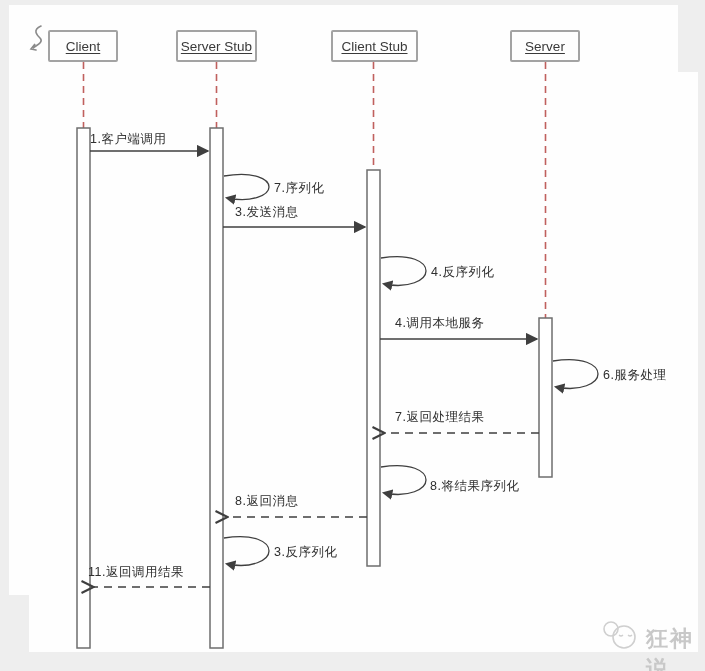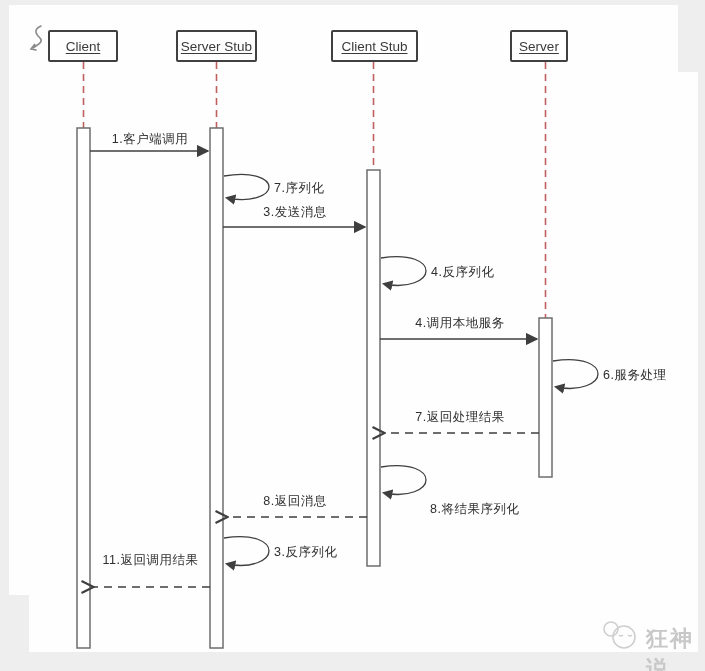--- a/index.html
+++ b/index.html
@@ -8,33 +8,33 @@
     font-family:"Liberation Sans","DejaVu Sans",sans-serif;
   }
   .frame{position:absolute;inset:0;background:#eeeeee;}
   .canvas{position:absolute;left:9px;top:5px;right:7px;bottom:19px;background:#fefefe;}
   .corner-block{position:absolute;background:#eeeeee;}
   .corner-tr{right:0;top:0;width:27px;height:72px;}
   .corner-bl{left:0;bottom:0;width:29px;height:76px;}
   svg.layer{position:absolute;left:0;top:0;}
   .pbox{
     position:absolute;top:30px;height:32px;
-    border:2px solid #404040;border-radius:2px;background:#fefefe;
+    border:2px solid #a3a3a3;border-radius:2px;background:#fefefe;
     display:flex;align-items:center;justify-content:center;
     box-sizing:border-box;z-index:3;
   }
   .pname{
     font-size:13.5px;color:#3a3a3a;text-decoration:underline;
     text-underline-offset:2px;white-space:nowrap;
   }
   .msg-label{
     position:absolute;font-size:12.5px;color:#2f2f2f;white-space:nowrap;z-index:3;
     letter-spacing:0.5px;
   }
-  .msg-label.centered{text-align:center;}
+  .msg-label.centered{}
   .watermark-text{
     position:absolute;left:646px;top:624px;font-size:22px;font-weight:bold;
     color:#c8c8c8;letter-spacing:2px;z-index:3;
   }
 </style>
 </head>
 <body>
 
 <div class="frame">
   <div class="canvas"></div>
@@ -100,29 +100,29 @@
 
 <div class="pbox" style="left:48px;width:70px">
   <span class="pname">Client</span>
 </div>
 <div class="pbox" style="left:176px;width:81px">
   <span class="pname">Server Stub</span>
 </div>
 <div class="pbox" style="left:331px;width:87px">
   <span class="pname">Client Stub</span>
 </div>
-<div class="pbox" style="left:510px;width:58px">
+<div class="pbox" style="left:510px;width:70px">
   <span class="pname">Server</span>
 </div>
 
 <div class="msg-label centered" style="left:90px;width:120px;top:131px">1.客户端调用</div>
 <div class="msg-label" style="left:274px;top:180px">7.序列化</div>
 <div class="msg-label centered" style="left:235px;width:120px;top:204px">3.发送消息</div>
 <div class="msg-label" style="left:431px;top:264px">4.反序列化</div>
 <div class="msg-label centered" style="left:395px;width:130px;top:315px">4.调用本地服务</div>
 <div class="msg-label" style="left:603px;top:367px">6.服务处理</div>
 <div class="msg-label centered" style="left:395px;width:130px;top:409px">7.返回处理结果</div>
-<div class="msg-label" style="left:430px;top:501px">8.将结果序列化</div>
+<div class="msg-label" style="left:430px;top:478px">8.将结果序列化</div>
 <div class="msg-label centered" style="left:235px;width:120px;top:493px">8.返回消息</div>
 <div class="msg-label" style="left:274px;top:544px">3.反序列化</div>
-<div class="msg-label centered" style="left:88px;width:125px;top:552px">11.返回调用结果</div>
+<div class="msg-label centered" style="left:88px;width:125px;top:564px">11.返回调用结果</div>
 
 <div class="watermark-text">狂神说</div>
 
 </body></html>

